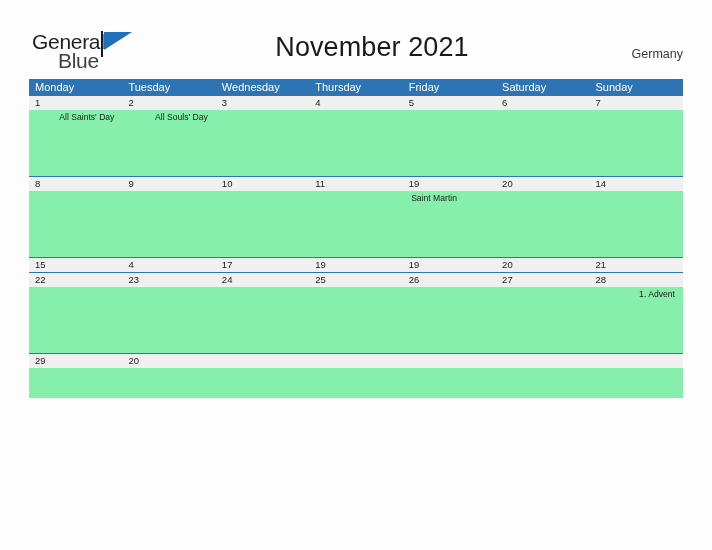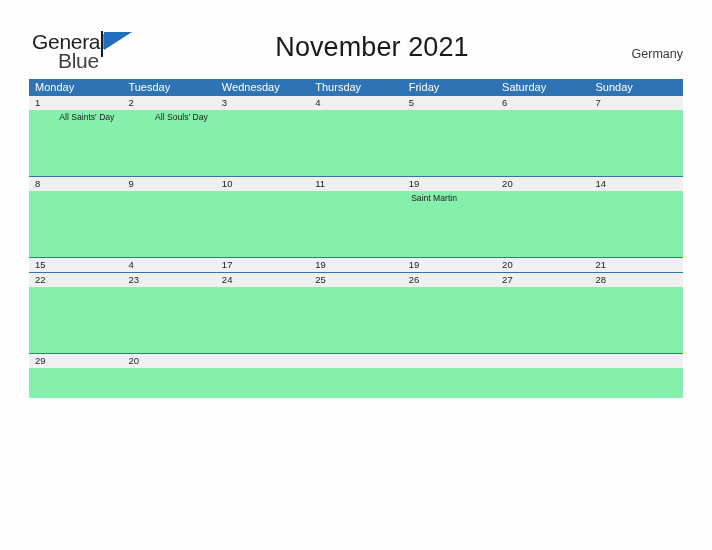--- a/index.html
+++ b/index.html
@@ -227,20 +227,23 @@
             <div class="daynum">27</div>
             <div class="daynum">28</div>
           </div>
           <div class="week-events">
             <div class="evcell"></div>
             <div class="evcell"></div>
             <div class="evcell"></div>
             <div class="evcell"></div>
             <div class="evcell"></div>
             <div class="evcell"></div>
+            <div class="evcell">
+              <div class="event">1. Advent</div>
+            </div>
           </div>
         </div>
         <div class="week short">
           <div class="week-dates">
             <div class="daynum">29</div>
             <div class="daynum">20</div>
             <div class="daynum"></div>
             <div class="daynum"></div>
             <div class="daynum"></div>
             <div class="daynum"></div>

